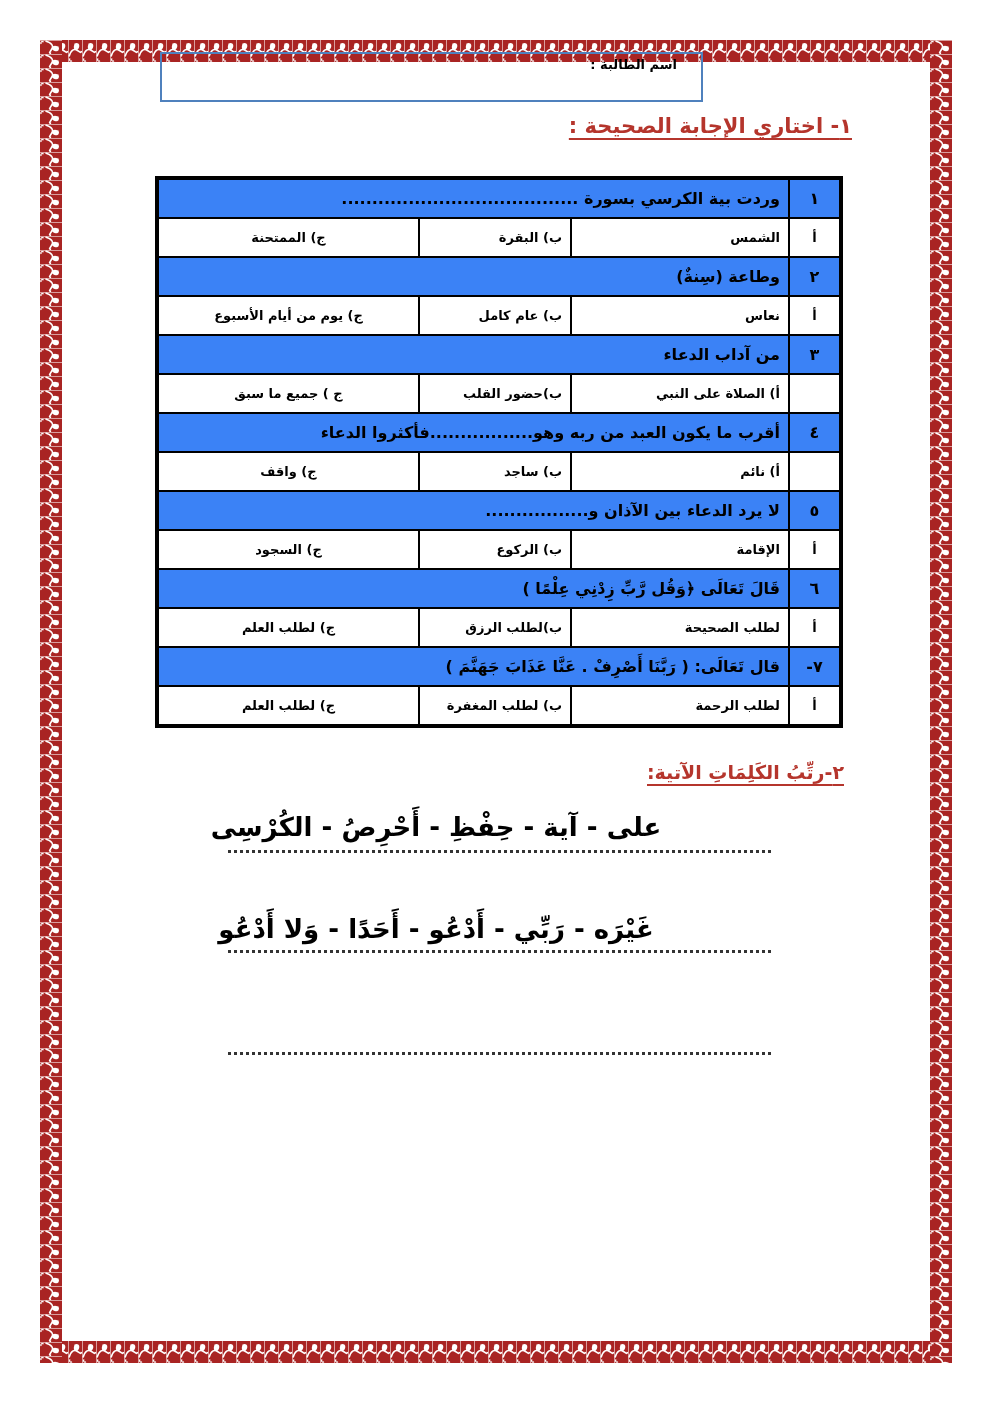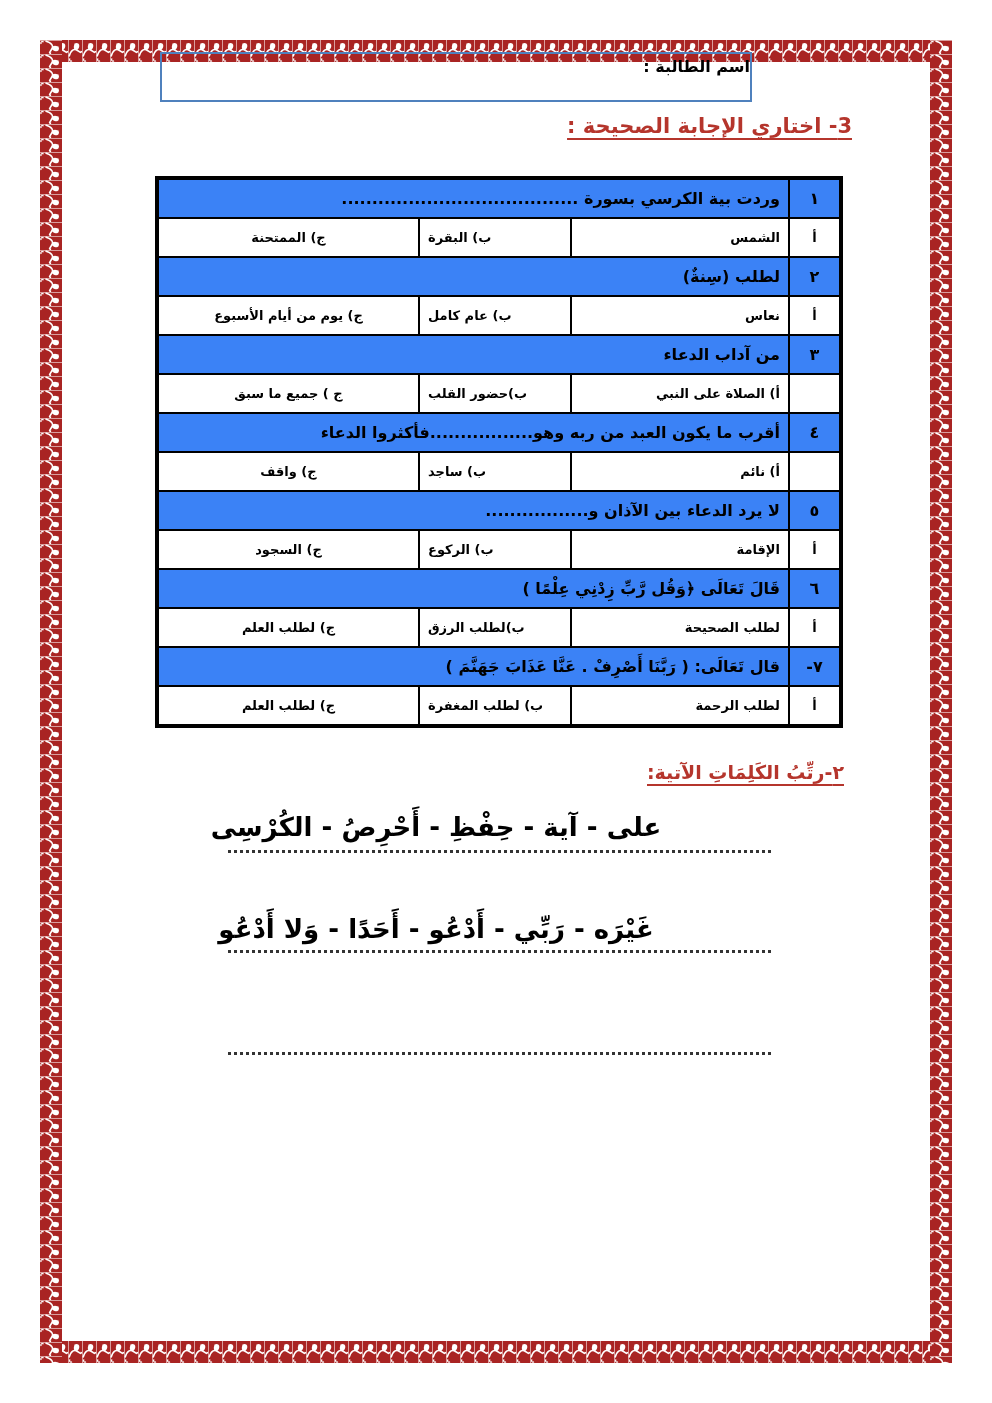--- a/index.html
+++ b/index.html
@@ -10,24 +10,24 @@
   
   .band{position:absolute;display:block;}
   .band svg{display:block;}
   .band-top{left:40px;top:40px;}
   .band-bottom{left:40px;top:1341px;}
   .band-v{transform-origin:0 0;transform:rotate(90deg) translateY(-22px);}
   .band-left{left:40px;top:40px;}
   .band-right{left:930px;top:40px;}
   
   .name-box{
-    position:absolute;left:160px;top:52px;width:592px;height:50px;
+    position:absolute;left:160px;top:52px;width:543px;height:50px;
     border:2.5px solid #4f81bd;direction:rtl;text-align:right;
-    padding:3px 0;box-sizing:border-box;
-    font-size:16px;font-weight:bold;color:#000;
+    padding:3px 24px;box-sizing:border-box;
+    font-size:13px;font-weight:bold;color:#000;
   }
   
   .sec-title{
     position:absolute;direction:rtl;color:#b5352c;font-weight:bold;
     text-decoration:underline;text-underline-offset:5px;text-decoration-thickness:2px;
   }
   .title1{top:114px;right:140px;font-size:21px;}
   .title2{top:761px;right:148px;font-size:19px;}
   
   table.quiz{
@@ -36,21 +36,21 @@
     border:4px solid #000;
   }
   table.quiz td{
     border:2px solid #000;height:35px;padding:1px 8px;
     font-size:13px;font-weight:bold;color:#000;overflow:hidden;white-space:nowrap;
   }
   td.numcol{text-align:center;padding:1px 2px;}
   tr.qrow td{background:#3b82f6;font-size:16px;}
   td.qcell{text-align:right;}
   td.oa{text-align:right;}
-  td.ob{text-align:left;border-radius:11px;}
+  td.ob{text-align:right;border-radius:11px;}
   td.oc{text-align:center;}
   
   .word-line{
     position:absolute;left:8px;width:856px;text-align:center;direction:rtl;
     font-size:26px;font-weight:bold;color:#000;margin-top:44px;
   }
   .wl1{top:768px;}
   .wl2{top:870px;}
   .wl3{top:972px;}
   .dotline{
@@ -93,21 +93,21 @@
   <div class="band band-v band-right">
     <svg width="1323" height="22">
         <rect width="1323" height="22" fill="url(#vine)"></rect>
       </svg>
   </div>
 
   <div class="name-box">
     <span>اسم الطالبة :</span>
   </div>
 
-  <div class="sec-title title1">3- اختاري الإجابة الصحيحة :</div>
+  <div class="sec-title title1">١- اختاري الإجابة الصحيحة :</div>
 
   <table class="quiz">
     <colgroup>
         <col style="width:52px">
         <col style="width:218px">
         <col style="width:152px">
         <col>
       </colgroup>
 
     <tbody>
@@ -117,21 +117,21 @@
         </tr>
     <tr>
           <td class="numcol">أ</td>
           <td class="oa">الشمس</td>
           <td class="ob">ب) البقرة</td>
           <td class="oc">ج) الممتحنة</td>
         </tr>
 
     <tr class="qrow">
           <td class="numcol">٢</td>
-          <td class="qcell" colspan="3">لطلب (سِنةٌ)</td>
+          <td class="qcell" colspan="3">وطاعة (سِنةٌ)</td>
         </tr>
     <tr>
           <td class="numcol">أ</td>
           <td class="oa">نعاس</td>
           <td class="ob">ب) عام كامل</td>
           <td class="oc">ج) يوم من أيام الأسبوع</td>
         </tr>
 
     <tr class="qrow">
           <td class="numcol">٣</td>

